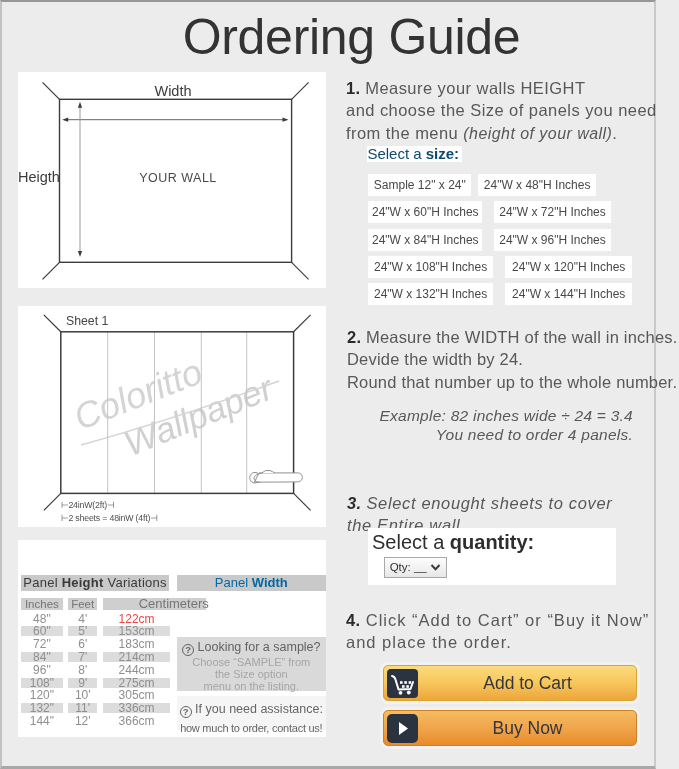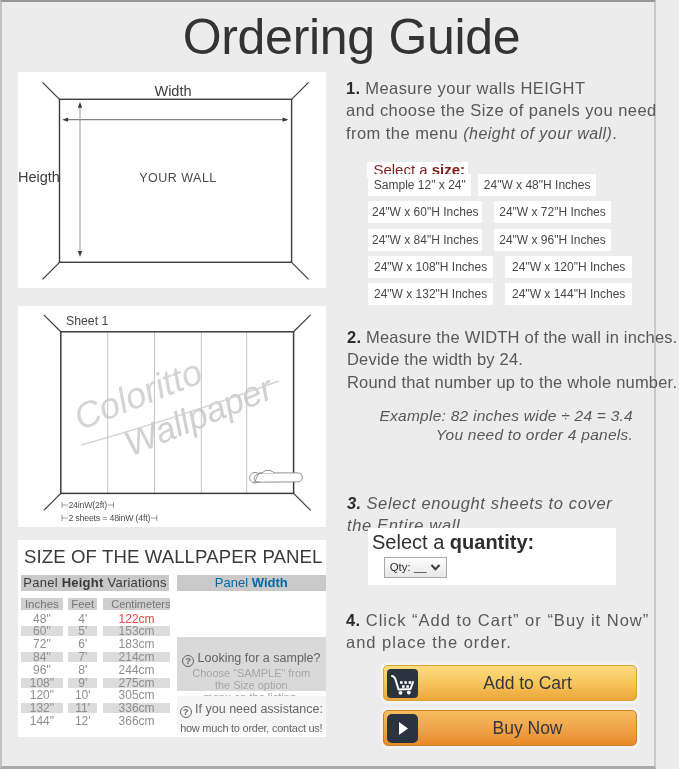--- a/index.html
+++ b/index.html
@@ -92,29 +92,28 @@
       </g>
 
       <text x="43" y="202" font-size="8.8" letter-spacing="-0.2" fill="#4f4f4f">⊢24inW(2ft)⊣</text>
 
       <text x="43" y="215" font-size="8.8" letter-spacing="-0.2" fill="#4f4f4f">⊢2 sheets = 48inW (4ft)⊣</text>
     </svg>
   </div>
 
   <div class="panel" style="left:16px;top:538px;width:308.3px;height:197px;">
 
-    <div class="abs" style="left:6px;top:5.5px;font-size:18.6px;letter-spacing:0.1px;color:#3a3a3a;white-space:nowrap;">SIZE OF THE WALLPAPER PANEL</div>
 
     <div class="abs" style="left:2.6px;top:34.8px;width:148.9px;height:16.1px;background:#c9c9c9;text-align:center;font-size:13px;line-height:16px;letter-spacing:0.25px;color:#3a3a3a;">Panel <b>Height</b> Variations</div>
 
     <div class="abs" style="left:158.6px;top:34.8px;width:149.4px;height:16.1px;background:#c9c9c9;text-align:center;font-size:13px;line-height:16px;color:#0369a1;">Panel <b>Width</b></div>
 
     <div class="abs" style="left:2.8px;top:58.4px;width:42.1px;height:11.8px;background:#cfcfcf;text-align:center;font-size:11.5px;line-height:12px;color:#767676;">Inches</div>
     <div class="abs" style="left:50.3px;top:58.4px;width:28.8px;height:11.8px;background:#cfcfcf;text-align:center;font-size:11.5px;line-height:12px;color:#767676;">Feet</div>
-    <div class="abs" style="left:84.7px;top:58.4px;width:67.8px;height:11.8px;background:#cfcfcf;text-align:right;font-size:11px;line-height:12px;color:#767676;">Centimeters</div>
+    <div class="abs" style="left:84.7px;top:58.4px;width:67.8px;height:11.8px;background:#cfcfcf;text-align:left;font-size:13px;line-height:12px;color:#767676;padding-left:36px;">Centimeters</div>
 
     <div id="tablerows">
     <div class="abs" style="left:2.8px;top:73.6px;width:42.1px;height:10px;text-align:center;font-size:12px;line-height:10px;color:#8f8f8f;">48"</div>
     <div class="abs" style="left:50.3px;top:73.6px;width:28.8px;height:10px;text-align:center;font-size:12px;line-height:10px;color:#8f8f8f;">4'</div>
     <div class="abs" style="left:84.7px;top:73.6px;width:67.8px;height:10px;text-align:center;font-size:12px;line-height:10px;color:#ef4444;">122cm</div>
     <div class="abs" style="left:2.8px;top:86.4px;width:42.1px;height:10px;background:#dcdcdc;text-align:center;font-size:12px;line-height:10px;color:#8f8f8f;">60"</div>
     <div class="abs" style="left:50.3px;top:86.4px;width:28.8px;height:10px;background:#dcdcdc;text-align:center;font-size:12px;line-height:10px;color:#8f8f8f;">5'</div>
     <div class="abs" style="left:84.7px;top:86.4px;width:67.8px;height:10px;background:#dcdcdc;text-align:center;font-size:12px;line-height:10px;color:#8f8f8f;">153cm</div>
     <div class="abs" style="left:2.8px;top:99.2px;width:42.1px;height:10px;text-align:center;font-size:12px;line-height:10px;color:#8f8f8f;">72"</div>
     <div class="abs" style="left:50.3px;top:99.2px;width:28.8px;height:10px;text-align:center;font-size:12px;line-height:10px;color:#8f8f8f;">6'</div>
@@ -134,34 +133,34 @@
     <div class="abs" style="left:2.8px;top:163.2px;width:42.1px;height:10px;background:#dcdcdc;text-align:center;font-size:12px;line-height:10px;color:#8f8f8f;">132"</div>
     <div class="abs" style="left:50.3px;top:163.2px;width:28.8px;height:10px;background:#dcdcdc;text-align:center;font-size:12px;line-height:10px;color:#8f8f8f;">11'</div>
     <div class="abs" style="left:84.7px;top:163.2px;width:67.8px;height:10px;background:#dcdcdc;text-align:center;font-size:12px;line-height:10px;color:#8f8f8f;">336cm</div>
     <div class="abs" style="left:2.8px;top:176.0px;width:42.1px;height:10px;text-align:center;font-size:12px;line-height:10px;color:#8f8f8f;">144"</div>
     <div class="abs" style="left:50.3px;top:176.0px;width:28.8px;height:10px;text-align:center;font-size:12px;line-height:10px;color:#8f8f8f;">12'</div>
     <div class="abs" style="left:84.7px;top:176.0px;width:67.8px;height:10px;text-align:center;font-size:12px;line-height:10px;color:#8f8f8f;">366cm</div>
     </div>
 
 
     <div class="abs" style="left:158.6px;top:97px;width:149.4px;height:54px;background:#d9d9d9;text-align:center;">
-      <div style="color:#636363;padding-top:15px;font-size:12.5px;line-height:13px;white-space:nowrap;"><span class="qmark">?</span> Looking for a sample?</div>
+      <div style="color:#636363;padding-top:4px;font-size:12.5px;line-height:13px;white-space:nowrap;"><span class="qmark">?</span> Looking for a sample?</div>
       <div style="color:#a5a5a5;font-size:11px;line-height:12.2px;">Choose “SAMPLE” from<br>the Size option<br>menu on the listing.</div>
     </div>
 
     <div class="abs" style="left:158.6px;top:156px;width:149.4px;height:34px;background:#f5f5f5;text-align:center;color:#666666;padding-top:3px;box-sizing:border-box;"><span style="white-space:nowrap;font-size:12.5px;line-height:13px;"><span class="qmark">?</span> If you need assistance:</span><br><span style="white-space:nowrap;font-size:11px;line-height:13px;letter-spacing:-0.25px;">how much to order, contact us!</span></div>
   </div>
 
   <div class="abs step" style="left:344px;top:75px;">
     <b>1.</b> Measure your walls HEIGHT<br>
     and choose the Size of panels you need<br>
     from the menu <i style="font-size:16px;">(height of your wall)</i>.
   </div>
 
-  <div class="abs" style="left:365.4px;top:160px;width:95px;height:16px;background:#ffffff;font-size:15px;line-height:16px;color:#7f1d1d;padding-left:6px;">Select a <b>size:</b></div>
+  <div class="abs" style="left:365.4px;top:144px;width:95px;height:16px;background:#ffffff;font-size:15px;line-height:16px;color:#0c4a6e;">Select a <b>size:</b></div>
 
   <div class="sizebtn" style="left:366.3px;top:171.5px;width:103px;">Sample 12" x 24"</div>
 
   <div class="sizebtn" style="left:476.4px;top:171.5px;width:117.5px;">24"W x 48"H Inches</div>
 
   <div class="sizebtn" style="left:366.3px;top:198.8px;width:114px;">24"W x 60"H Inches</div>
 
   <div class="sizebtn" style="left:492px;top:198.8px;width:117px;">24"W x 72"H Inches</div>
 
   <div class="sizebtn" style="left:366.3px;top:226.5px;width:114px;">24"W x 84"H Inches</div>

